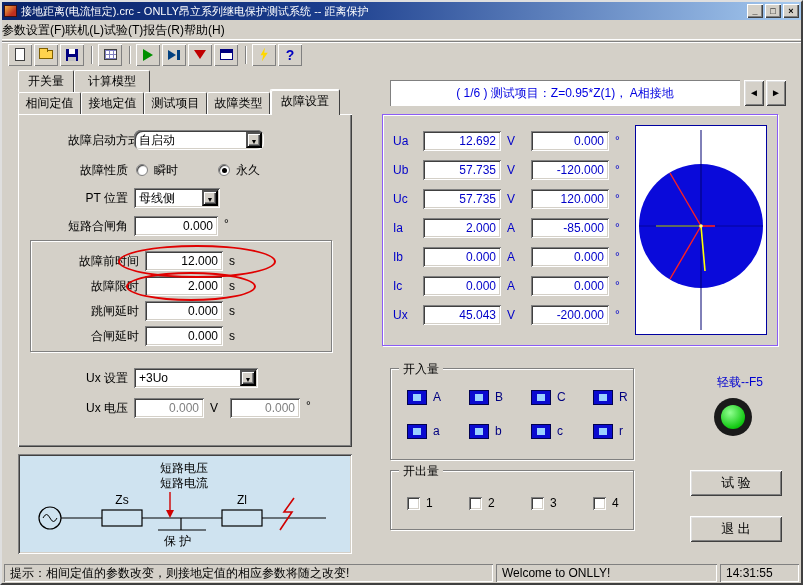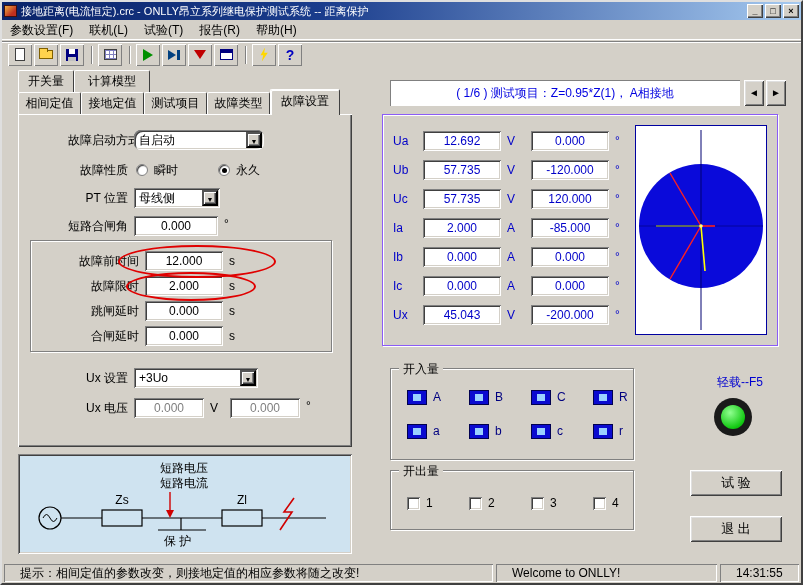--- a/index.html
+++ b/index.html
@@ -13,21 +13,21 @@
   .titlebar { position:absolute; left:0; top:0; right:0; height:18px;
     background:linear-gradient(90deg,#0a246a,#1a3c8c 40%,#a6caf0); display:flex; align-items:center; padding:0 2px; }
   .app-icon { width:13px; height:12px; background:linear-gradient(135deg,#f0b040,#c03020 70%); border:1px solid #401010; margin-right:4px; flex:none; }
   .title-text { color:#fff; font-size:11px; font-weight:normal; flex:1; white-space:nowrap; overflow:hidden; }
   .cap-btn { width:16px; height:14px; margin-left:2px; background:#d4d0c8; border:none; font-family:inherit;
     font-size:9px; line-height:11px; text-align:center; font-weight:bold; color:#000;
     box-shadow: inset 1px 1px 0 #fff, inset -1px -1px 0 #404040, inset -2px -2px 0 #808080; }
 
   .menubar { position:absolute; left:0; top:19px; right:0; height:19px; display:flex; align-items:center;
     border-bottom:1px solid #fff; }
-  .menu-item { padding:2px 8px; }
+  .menu-item { padding:2px 0; }
 
   .toolbar { position:absolute; left:0; top:39px; right:0; height:26px; display:flex; align-items:center;
     border-top:1px solid #808080; box-shadow: inset 0 1px 0 #fff; padding-left:6px; }
   .tool-btn { width:24px; height:22px; background:#d4d0c8; border:none; display:flex; align-items:center; justify-content:center;
     box-shadow: inset 1px 1px 0 #fff, inset -1px -1px 0 #808080; margin-right:2px; }
   .tool-sep { width:2px; height:18px; border-left:1px solid #808080; border-right:1px solid #fff; margin:0 5px; }
 
   
   .i-new { width:10px; height:13px; background:#fff; border:1px solid #404040; }
   .i-open { width:14px; height:9px; background:#ffd34d; border:1px solid #806000; position:relative; }
@@ -52,21 +52,21 @@
   .tab.active { z-index:6; height:26px; line-height:23px; box-shadow: inset 1px 1px 0 #fff; }
 
   .tabpage { position:absolute; left:16px; top:112px; width:334px; height:333px; background:#d4d0c8; z-index:3;
     box-shadow: inset 1px 1px 0 #fff, inset -1px -1px 0 #404040, inset -2px -2px 0 #808080; }
 
   
   .lbl { position:absolute; font-size:12px; line-height:20px; white-space:nowrap; }
   .lbl.r { text-align:right; }
   .sunken { background:#fff;
     box-shadow: inset 1px 1px 0 #808080, inset -1px -1px 0 #fff, inset 2px 2px 0 #404040, inset -2px -2px 0 #d4d0c8; }
-  .field { position:absolute; height:20px; line-height:20px; padding:0 5px; text-align:center; font-size:12px; }
+  .field { position:absolute; height:20px; line-height:20px; padding:0 5px; text-align:right; font-size:12px; }
   .field.disabled { color:#808080; }
   .combo { position:absolute; height:20px; line-height:20px; padding:0 20px 0 5px; text-align:left; font-size:12px; }
   .combo .arrow-btn { position:absolute; right:2px; top:2px; bottom:2px; width:16px; background:#d4d0c8;
     box-shadow: inset 1px 1px 0 #fff, inset -1px -1px 0 #404040, inset -2px -2px 0 #808080;
     font-size:7px; line-height:16px; text-align:center; color:#000; padding:0; }
   .btn3d { background:#d4d0c8; border:none; font-family:inherit; font-size:13px; color:#000;
     box-shadow: inset 1px 1px 0 #fff, inset -1px -1px 0 #404040, inset 2px 2px 0 #dfdfdf, inset -2px -2px 0 #808080; }
   .group { position:absolute; border:1px solid #808080; box-shadow: inset 1px 1px 0 #fff, 1px 1px 0 #fff; }
   .group-title { position:absolute; top:-8px; left:8px; background:#d4d0c8; padding:0 4px; font-size:12px; }
   .radio { position:absolute; width:12px; height:12px; border-radius:50%; background:#fff; border:1px solid #808080;
@@ -104,21 +104,21 @@
     border:none; display:flex; align-items:center; justify-content:center; }
   .f5-inner { width:24px; height:24px; border-radius:50%; background:radial-gradient(circle at 38% 32%, #90ff90, #12c812 70%, #0a8a0a); }
 
   
   .diagram { position:absolute; left:16px; top:452px; width:334px; height:100px; background:#cfe3f0;
     box-shadow: inset 1px 1px 0 #808080, inset -1px -1px 0 #fff, inset 2px 2px 0 #404040, inset -2px -2px 0 #d4d0c8; }
   .dg-lbl { position:absolute; font-size:12px; color:#000; white-space:nowrap; }
 
   
   .statusbar { position:absolute; left:0; right:0; top:560px; height:19px; }
-  .status-seg { position:absolute; top:2px; height:18px; line-height:18px; padding:0 16px; font-size:12px; white-space:nowrap; overflow:hidden;
+  .status-seg { position:absolute; top:2px; height:18px; line-height:18px; padding:0 6px; font-size:12px; white-space:nowrap; overflow:hidden;
     box-shadow: inset 1px 1px 0 #808080, inset -1px -1px 0 #fff; }
 </style>
 </head>
 <body>
 
 <div id="window">
 
   <div class="titlebar">
     <span class="app-icon"></span>
     <span class="title-text">接地距离(电流恒定).crc - ONLLY昂立系列继电保护测试系统 -- 距离保护</span>

